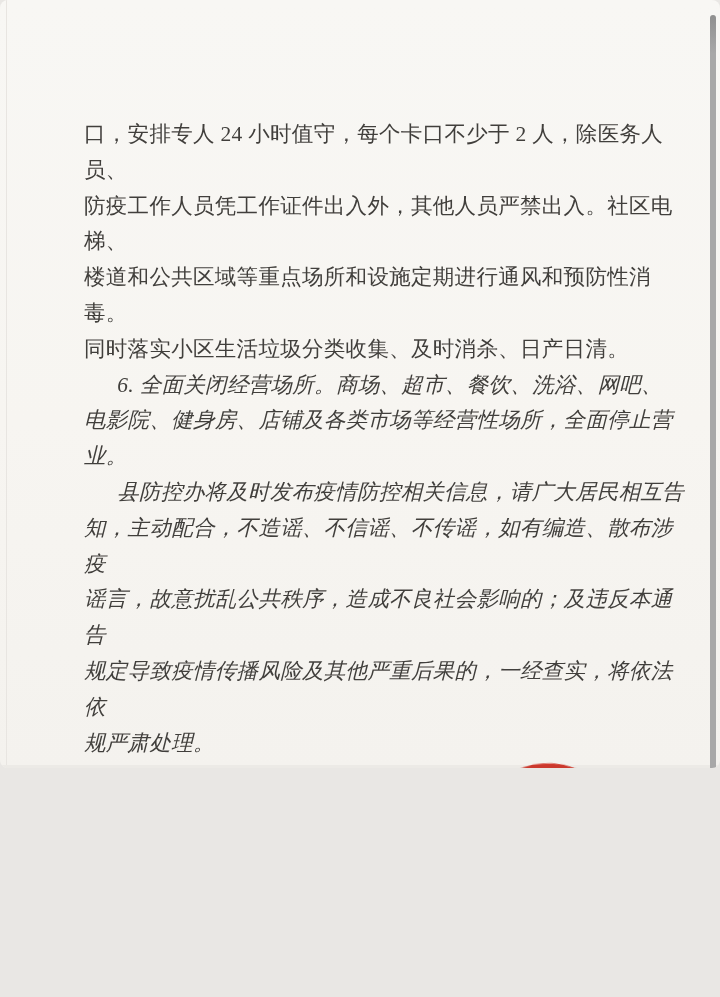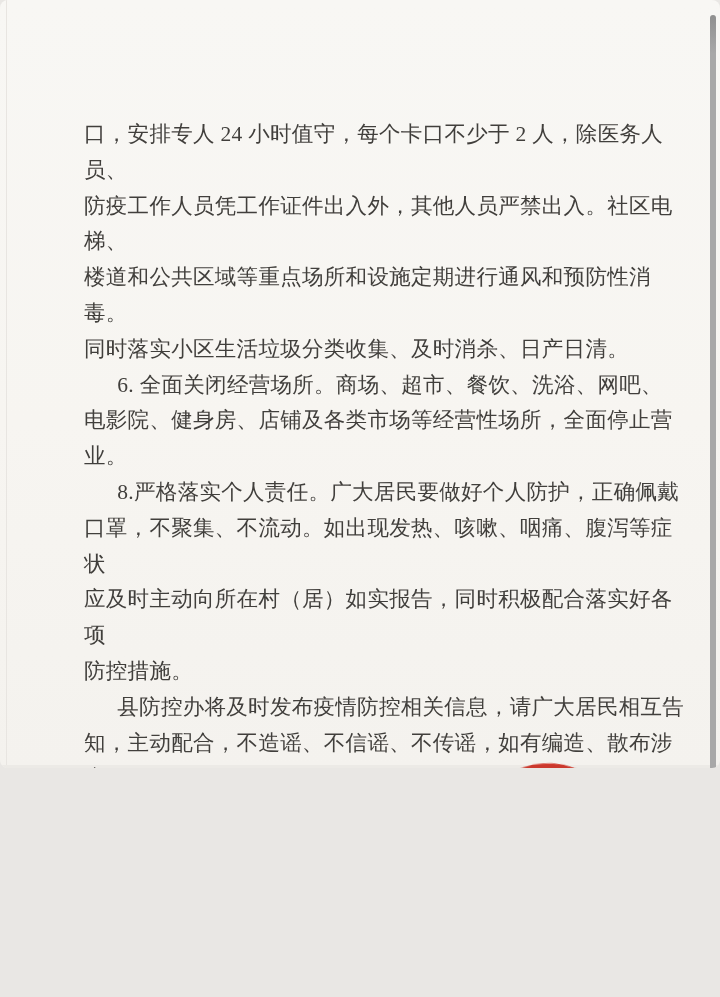--- a/index.html
+++ b/index.html
@@ -20,21 +20,21 @@
   }
   .edge-left{position:absolute;left:6px;top:0;width:1px;height:100%;background:#e8e5e1;}
   .edge-bottom{position:absolute;left:0;bottom:0;width:100%;height:3px;background:#eceae6;}
 
   .body-text{
     position:absolute;left:84px;top:117px;width:604px;
     color:var(--text);font-size:21.5px;line-height:35.8px;
     letter-spacing:.3px;
   }
   .para{margin:0;white-space:pre-line;}
-  .para.indent{text-indent:1.55em;}
+  .para.indent{text-indent:1.55em;font-style:italic;}
 
   .sig-line{position:absolute;color:var(--text);font-size:21.5px;letter-spacing:1px;white-space:nowrap;}
   .sig-line.l1{left:398px;top:786px;}
   .sig-line.l2{left:442px;top:821px;}
   .sig-line.l3{left:464px;top:856px;letter-spacing:.5px;}
 
   .page-number{position:absolute;left:318px;top:881px;font-size:18px;letter-spacing:3px;color:#45433f;}
 
   .seal{
     position:absolute;left:462px;top:752px;width:172px;height:172px;
@@ -68,24 +68,20 @@
   <div class="edge-left"></div>
   <div class="edge-bottom"></div>
 
   <div class="body-text">
     <p class="para">口，安排专人 24 小时值守，每个卡口不少于 2 人，除医务人员、
 防疫工作人员凭工作证件出入外，其他人员严禁出入。社区电梯、
 楼道和公共区域等重点场所和设施定期进行通风和预防性消毒。
 同时落实小区生活垃圾分类收集、及时消杀、日产日清。</p>
     <p class="para indent">6. 全面关闭经营场所。商场、超市、餐饮、洗浴、网吧、
 电影院、健身房、店铺及各类市场等经营性场所，全面停止营业。</p>
-    <p class="para indent">8.严格落实个人责任。广大居民要做好个人防护，正确佩戴
-口罩，不聚集、不流动。如出现发热、咳嗽、咽痛、腹泻等症状
-应及时主动向所在村（居）如实报告，同时积极配合落实好各项
-防控措施。</p>
     <p class="para indent">县防控办将及时发布疫情防控相关信息，请广大居民相互告
 知，主动配合，不造谣、不信谣、不传谣，如有编造、散布涉疫
 谣言，故意扰乱公共秩序，造成不良社会影响的；及违反本通告
 规定导致疫情传播风险及其他严重后果的，一经查实，将依法依
 规严肃处理。</p>
 
   </div>
 
   <div class="sig-line l1">滦南县新冠肺炎疫情防控</div>
   <div class="sig-line l2">工作领导小组办公室</div>

